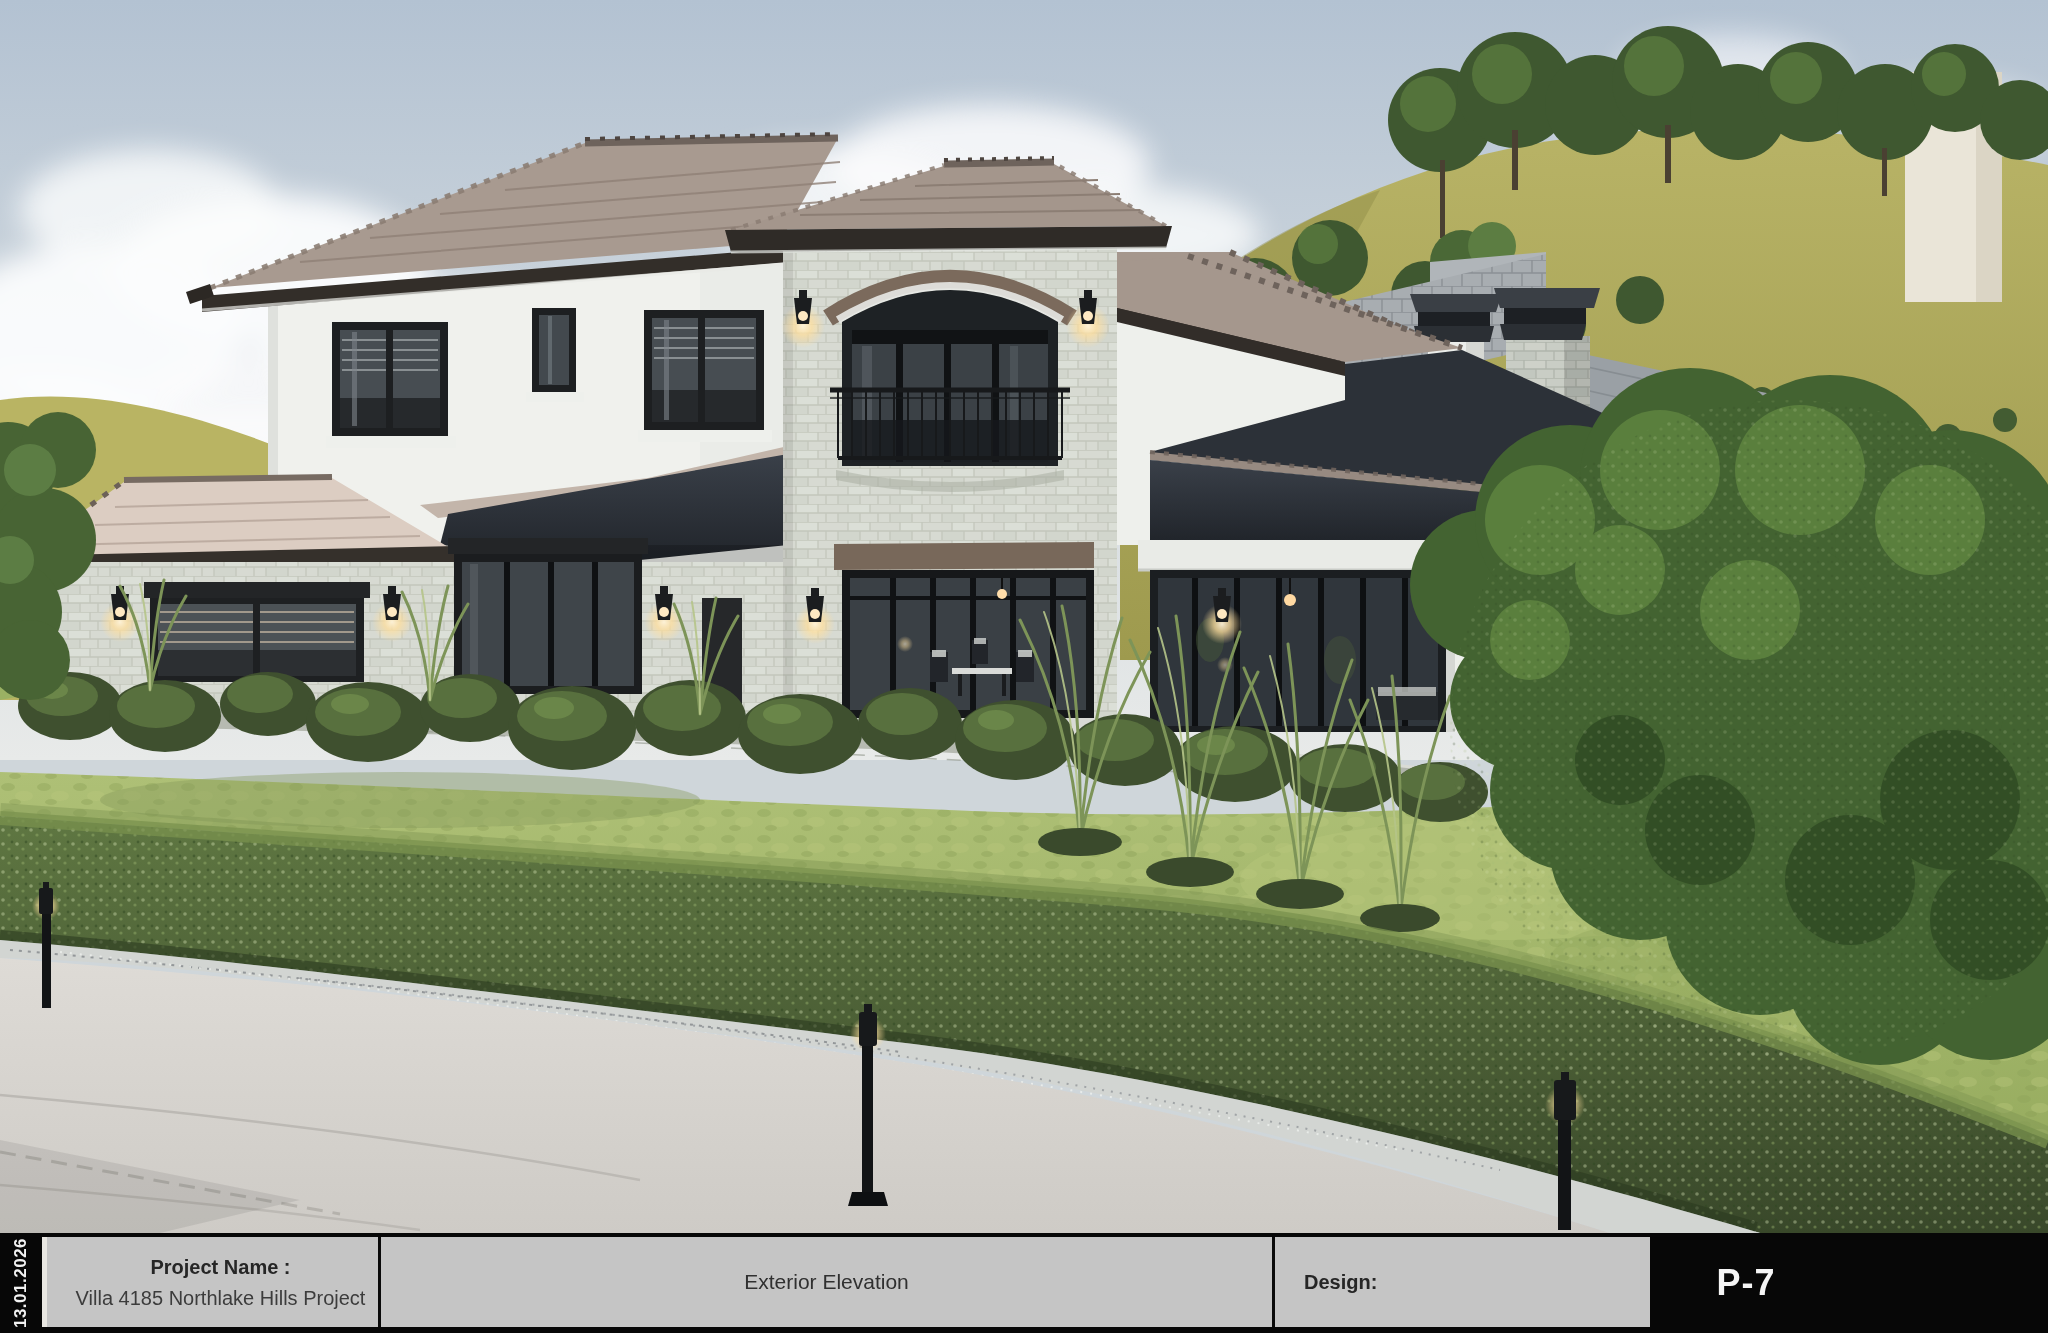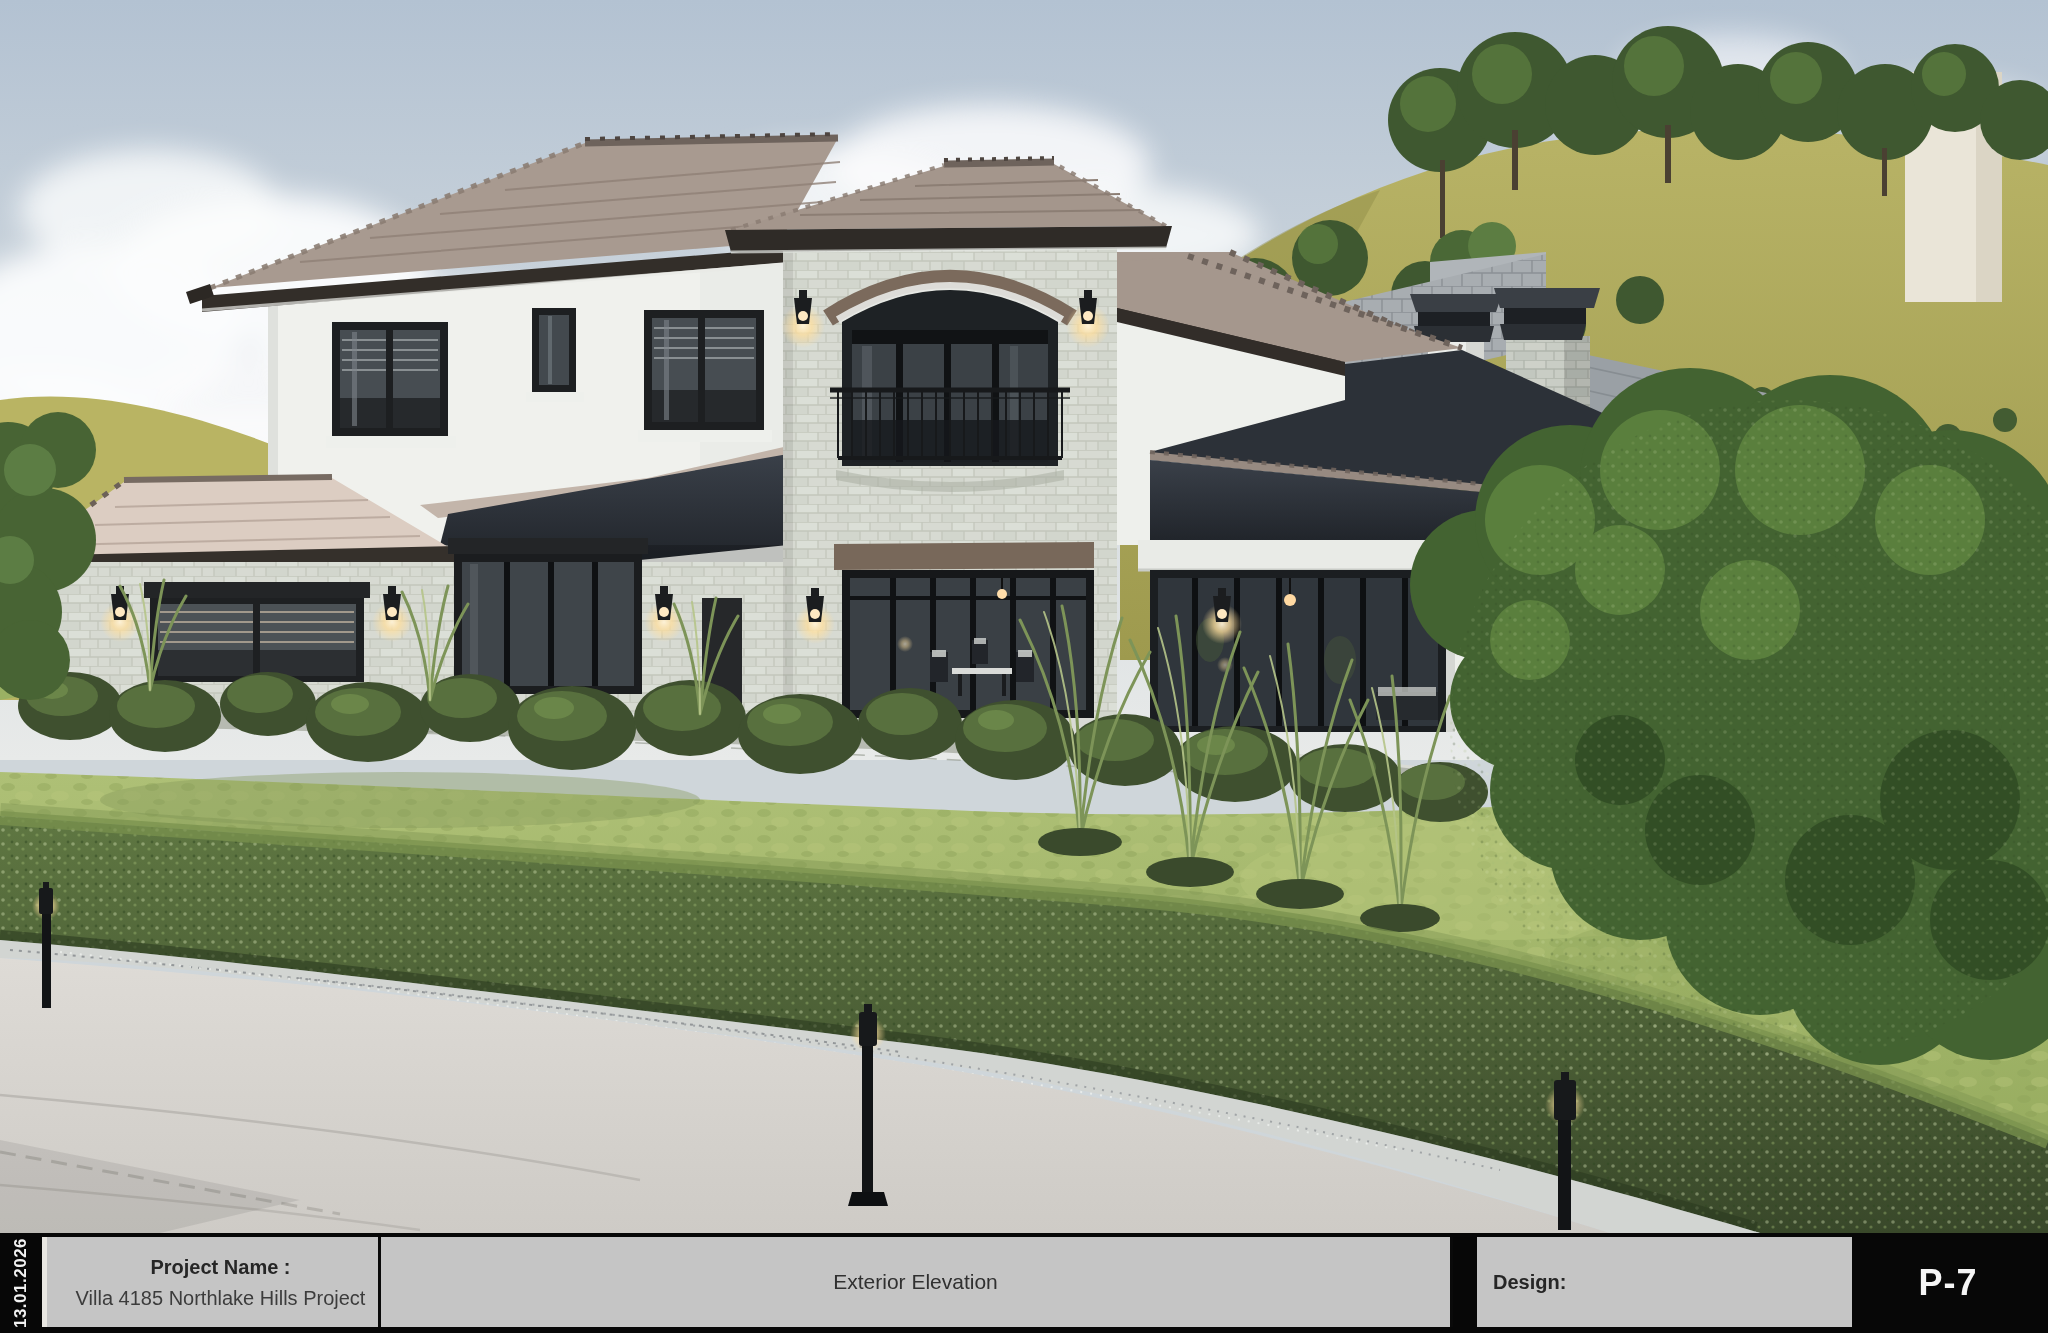--- a/index.html
+++ b/index.html
@@ -8,22 +8,22 @@
   .render{position:absolute;left:0;top:0;width:2048px;height:1233px;display:block;}
   
   .titleblock{position:absolute;left:0;top:1233px;width:2048px;height:100px;background:#070707;display:flex;align-items:flex-start;}
   .tb-date{width:42px;height:100px;background:#070707;position:relative;flex:0 0 auto;}
   .tb-date-text{position:absolute;left:50%;top:50%;transform:translate(-50%,-50%) rotate(-90deg);white-space:nowrap;
     color:#f2f2f2;font-weight:bold;font-size:17px;letter-spacing:.5px;}
   .tb-gap{width:5px;height:90px;margin-top:4px;background:#e9e7e2;flex:0 0 auto;}
   .tb-cell{height:90px;margin-top:4px;background:#c5c5c5;box-sizing:border-box;display:flex;flex-direction:column;justify-content:center;}
   .tb-project{width:331px;padding-left:16px;flex:0 0 auto;align-items:center;}
   .tb-div{width:3px;height:90px;margin-top:4px;background:#0a0a0a;flex:0 0 auto;}
-  .tb-center{width:1069px;flex:0 0 auto;align-items:center;}
-  .tb-design{width:375px;padding-left:16px;flex:0 0 auto;margin-left:24px;}
+  .tb-center{width:891px;flex:0 0 auto;align-items:center;}
+  .tb-design{width:375px;padding-left:29px;flex:0 0 auto;}
   .tb-label{font-weight:bold;font-size:20px;color:#262626;line-height:1.55;}
   .tb-value{font-weight:normal;font-size:20px;color:#3c3c3c;line-height:1.5;}
   .tb-title{font-size:21px;color:#303030;}
   .tb-page{width:218px;height:100px;background:#070707;display:flex;align-items:center;justify-content:center;flex:0 0 auto;}
   .tb-page span{color:#f5f5f5;font-weight:bold;font-size:36px;letter-spacing:1px;padding-right:26px;}
 </style>
 </head>
 <body>
 
 <div class="sheet">

